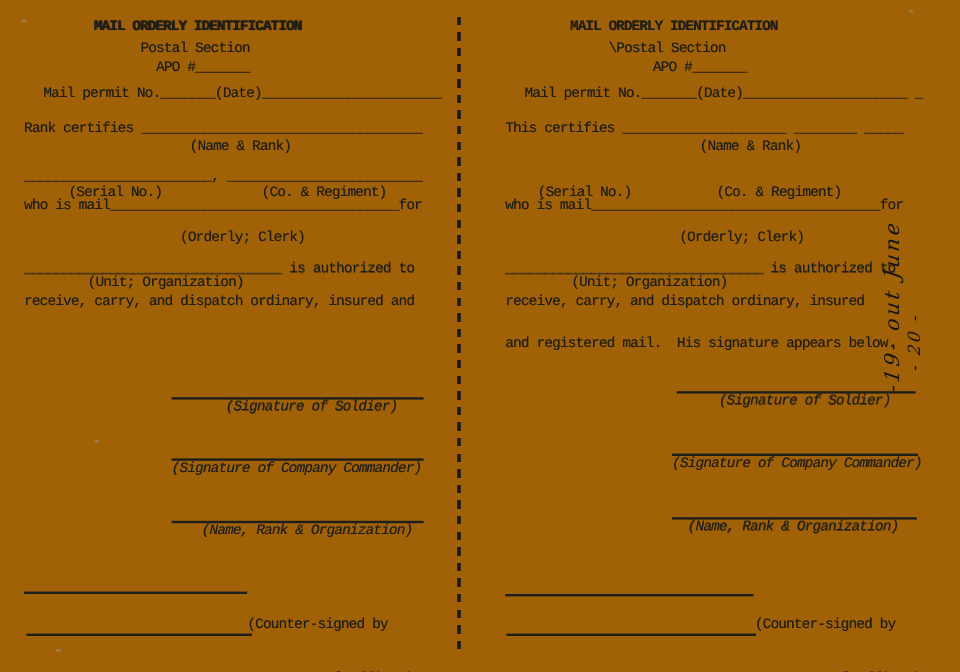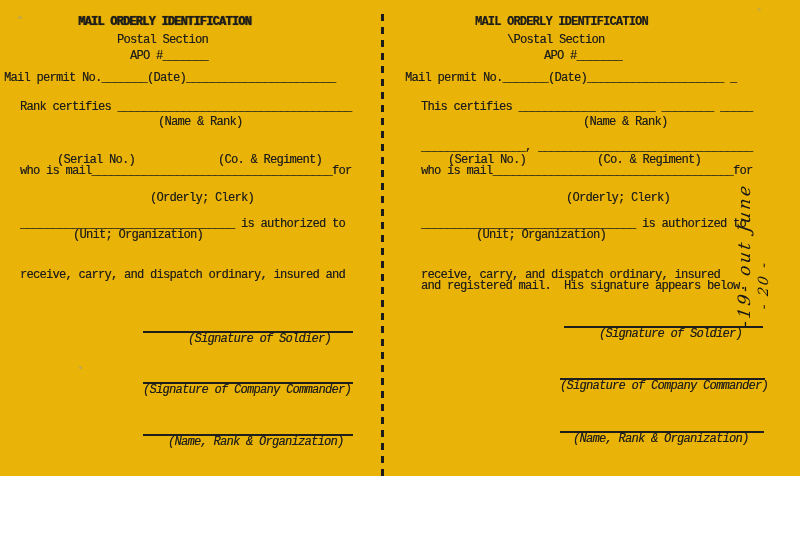--- a/index.html
+++ b/index.html
@@ -1,49 +1,49 @@
 <!DOCTYPE html>
 <html><head>
 <meta charset="utf-8">
 <style>
   html,body{margin:0;padding:0;}
   .page{
-    position:relative; width:800px; height:476px; overflow:hidden;
-    background:#eab308;
+    position:relative; width:800px; height:560px; overflow:hidden;
+    background:#a16207;
     font-family:"Liberation Mono","DejaVu Sans Mono",monospace;
     color:#1d1d1b;
   }
   .form{position:absolute; top:0; height:560px; font-size:12px; line-height:14px;}
   .form.left{left:0; width:400px;}
   .form.right{left:401px; width:399px;}
   .line{position:absolute; white-space:pre; letter-spacing:-0.7px;
         text-shadow:0.3px 0.2px 0.4px rgba(25,25,22,0.55);}
   .title{font-weight:bold; letter-spacing:-0.8px;}
   .left .title{left:78px; top:15px; text-shadow:0.7px 0.3px 0.8px rgba(20,20,18,0.9);}
   .right .title{left:74px; top:15px;}
   .left .postal{left:117px; top:33px;}
   .right .postal{left:106px; top:33px;}
   .left .apo{left:130px; top:49px;}
   .right .apo{left:143px; top:49px;}
-  .permit{left:4px; top:71px;}
+  .permit{left:36px; top:71px;}
   .cert{left:20px; top:100px;}
   .left .namerank{left:158px; top:115px;}
   .right .namerank{left:182px; top:115px;}
   .serial{left:20px; top:140px;}
   .left .seriallbl{left:57px; top:153px;}
   .right .seriallbl{left:47px; top:153px;}
   .left .regimentlbl{left:218px; top:153px;}
   .right .regimentlbl{left:196px; top:153px;}
   .mailrow{left:20px; top:164px;}
   .left .orderlylbl{left:150px; top:191px;}
   .right .orderlylbl{left:165px; top:191px;}
   .authrow{left:20px; top:217px;}
   .left .unitlbl{left:73px; top:228px;}
   .right .unitlbl{left:75px; top:228px;}
-  .body1{left:20px; top:268px;text-align:center;}
+  .body1{left:20px; top:244px;text-align:center;}
   .left .body2{left:20px; top:281px;}
   .right .body2{left:20px; top:279px;}
 
   .sigblock{position:absolute;}
   .rule{border-top:2px solid #1e1e1c; height:0;}
   .sigblock .lbl{font-size:12px; line-height:13px; white-space:pre;
                  letter-spacing:-0.7px; text-shadow:0.3px 0.2px 0.4px rgba(25,25,22,0.55);font-style:italic;}
   .left .sb1{left:143px; top:331px; width:210px;} .left .sb1 .lbl{margin-left:45px;}
   .right .sb1{left:163px; top:326px; width:199px;} .right .sb1 .lbl{margin-left:35px;}
   .left .sb2{left:143px; top:382px; width:210px;}
@@ -90,20 +90,21 @@
 
 <div class="page">
 
   <section class="form left">
     <div class="line title">MAIL ORDERLY IDENTIFICATION</div>
     <div class="line postal">Postal Section</div>
     <div class="line apo">APO #_______</div>
     <div class="line permit">Mail permit No._______(Date)_______________________</div>
     <div class="line cert">Rank certifies ____________________________________</div>
     <div class="line namerank">(Name &amp; Rank)</div>
+    <div class="line serial">________________________, _________________________</div>
     <div class="line seriallbl">(Serial No.)</div>
     <div class="line regimentlbl">(Co. &amp; Regiment)</div>
     <div class="line mailrow">who is mail_____________________________________for</div>
     <div class="line orderlylbl">(Orderly; Clerk)</div>
     <div class="line authrow">_________________________________ is authorized to</div>
     <div class="line unitlbl">(Unit; Organization)</div>
     <div class="line body1">receive, carry, and dispatch ordinary, insured and</div>
 
     <div class="sigblock sb1">
       <div class="rule"></div>
@@ -128,21 +129,20 @@
 
   <div class="divider"></div>
 
   <section class="form right">
     <div class="line title">MAIL ORDERLY IDENTIFICATION</div>
     <div class="line postal"><span>\</span><span>Postal Section</span></div>
     <div class="line apo">APO #_______</div>
     <div class="line cert">This certifies _____________________ ________ _____</div>
     <div class="line permit">Mail permit No._______(Date)_____________________ _</div>
     <div class="line namerank">(Name &amp; Rank)</div>
-    <div class="line serial">________________, _________________________________</div>
     <div class="line seriallbl">(Serial No.)</div>
     <div class="line regimentlbl">(Co. &amp; Regiment)</div>
     <div class="line mailrow">who is mail_____________________________________for</div>
     <div class="line orderlylbl">(Orderly; Clerk)</div>
     <div class="line authrow">_________________________________ is authorized to</div>
     <div class="line unitlbl">(Unit; Organization)</div>
     <div class="line body1">receive, carry, and dispatch ordinary, insured</div>
     <div class="line body2">and registered mail.  His signature appears below.</div>
 
     <div class="sigblock sb1">

